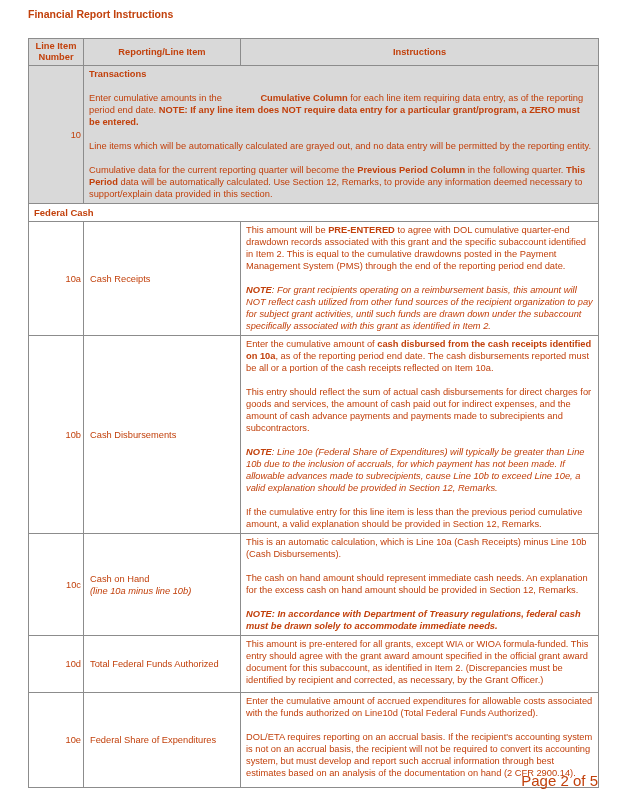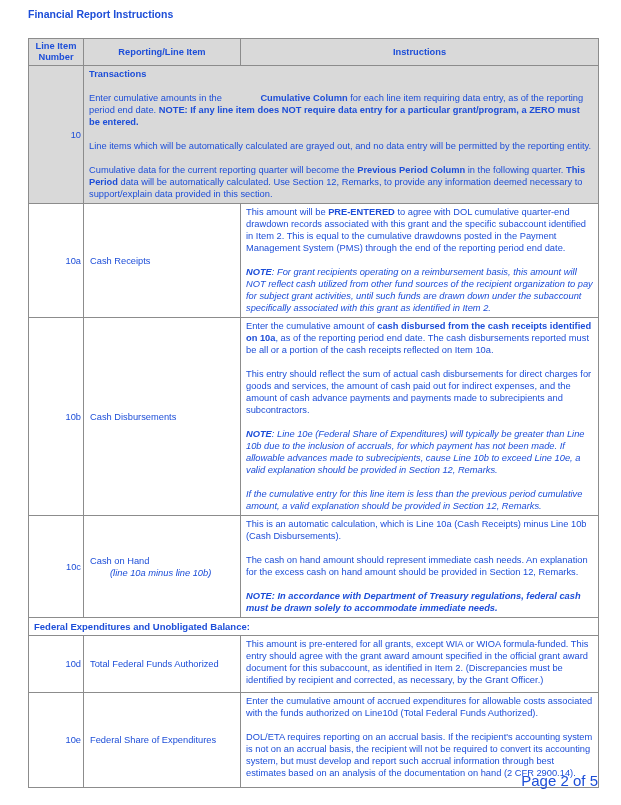--- a/index.html
+++ b/index.html
@@ -2,21 +2,21 @@
 <html><head>
 <meta charset="utf-8">
 <style>
   html, body { margin: 0; padding: 0; background: #ffffff; }
   .page {
     position: relative;
     width: 621px;
     height: 805px;
     background: #ffffff;
     font-family: "Liberation Sans", sans-serif;
-    color: #1d4ed8;
+    color: #c2410c;
     overflow: hidden;
   }
   .doc-header {
     position: absolute;
     left: 28px;
     right: 8px;
     top: 8px;
     font-weight: bold;
     font-size: 10.5px;
     line-height: 13px;
@@ -55,21 +55,21 @@
   td.num {
     text-align: right;
     vertical-align: middle;
     padding: 2px;
   }
   td.label {
     vertical-align: middle;
     padding: 2px 4px 2px 6px;
     line-height: 12px;
   }
-  td.label .label-note { font-style: italic; margin-left: 20px; }
+  td.label .label-note { font-style: italic; }
   td.instr {
     vertical-align: top;
     padding: 2px 5px 3px 5px;
     line-height: 12px;
   }
   td.instr .para + .para { margin-top: 12px; }
   tr.section td {
     font-weight: bold;
     font-size: 9.5px;
     padding: 3px 5px;
@@ -110,20 +110,23 @@
       <tr class="row-gray" style="height:134px">
         <td class="num">10</td>
         <td class="instr" colspan="2">
             <div class="para"><span style="font-weight: bold; text-align: right;">Transactions</span></div>
             <div class="para"><span>Enter cumulative amounts in the </span><span style="font-weight: bold; margin-left: 36px;">Cumulative Column</span><span> for each line item requiring data entry, as of the reporting period end date. </span><span style="font-weight: bold;">NOTE: If any line item does NOT require data entry for a particular grant/program, a ZERO must be entered.</span></div>
             <div class="para"><span>Line items which will be automatically calculated are grayed out, and no data entry will be permitted by the reporting entity.</span></div>
             <div class="para"><span>Cumulative data for the current reporting quarter will become the </span><span style="font-weight: bold;">Previous Period Column</span><span> in the following quarter. </span><span style="font-weight: bold;">This Period</span><span> data will be automatically calculated. Use Section 12, Remarks, to provide any information deemed necessary to support/explain data provided in this section.</span></div>
           </td>
       </tr>
 
+      <tr class="section" style="height:18px">
+        <td colspan="3">Federal Cash</td>
+      </tr>
 
       <tr style="height:106px">
         <td class="num">10a</td>
         <td class="label">
           <div>Cash Receipts</div>
         </td>
         <td class="instr">
             <div class="para"><span>This amount will be </span><span style="font-weight: bold;">PRE-ENTERED</span><span> to agree with DOL cumulative quarter-end drawdown records associated with this grant and the specific subaccount identified in Item 2. This is equal to the cumulative drawdowns posted in the Payment Management System (PMS) through the end of the reporting period end date.</span></div>
             <div class="para"><span style="font-weight: bold; font-style: italic;">NOTE</span><span style="font-style: italic;">: For grant recipients operating on a reimbursement basis, this amount will NOT reflect cash utilized from other fund sources of the recipient organization to pay for subject grant activities, until such funds are drawn down under the subaccount specifically associated with this grant as identified in Item 2.</span></div>
           </td>
@@ -131,40 +134,37 @@
 
       <tr style="height:181px">
         <td class="num">10b</td>
         <td class="label">
           <div>Cash Disbursements</div>
         </td>
         <td class="instr">
             <div class="para"><span>Enter the cumulative amount of </span><span style="font-weight: bold;">cash disbursed from the cash receipts identified on 10a</span><span>, as of the reporting period end date. The cash disbursements reported must be all or a portion of the cash receipts reflected on Item 10a.</span></div>
             <div class="para"><span>This entry should reflect the sum of actual cash disbursements for direct charges for goods and services, the amount of cash paid out for indirect expenses, and the amount of cash advance payments and payments made to subrecipients and subcontractors.</span></div>
             <div class="para"><span style="font-weight: bold; font-style: italic;">NOTE</span><span style="font-style: italic;">: Line 10e (Federal Share of Expenditures) will typically be greater than Line 10b due to the inclusion of accruals, for which payment has not been made. If allowable advances made to subrecipients, cause Line 10b to exceed Line 10e, a valid explanation should be provided in Section 12, Remarks.</span></div>
-            <div class="para"><span style="font-style: italic; text-align: center;">If the cumulative entry for this line item is less than the previous period cumulative amount, a valid explanation should be provided in Section 12, Remarks.</span></div>
+            <div class="para"><span style=" text-align: center;">If the cumulative entry for this line item is less than the previous period cumulative amount, a valid explanation should be provided in Section 12, Remarks.</span></div>
           </td>
       </tr>
 
       <tr style="height:98px">
         <td class="num">10c</td>
         <td class="label">
           <div>Cash on Hand</div>
           <div class="label-note">(line 10a minus line 10b)</div>
         </td>
         <td class="instr">
             <div class="para"><span>This is an automatic calculation, which is Line 10a (Cash Receipts) minus Line 10b (Cash Disbursements).</span></div>
             <div class="para"><span>The cash on hand amount should represent immediate cash needs. An explanation for the excess cash on hand amount should be provided in Section 12, Remarks.</span></div>
             <div class="para"><span style="font-weight: bold; font-style: italic;">NOTE: In accordance with Department of Treasury regulations, federal cash must be drawn solely to accommodate immediate needs.</span></div>
           </td>
       </tr>
 
-      <tr class="section" style="height:18px">
-        <td colspan="3">Federal Expenditures and Unobligated Balance:</td>
-      </tr>
 
       <tr style="height:57px">
         <td class="num">10d</td>
         <td class="label">
           <div>Total Federal Funds Authorized</div>
         </td>
         <td class="instr">
             <div class="para"><span>This amount is pre-entered for all grants, except WIA or WIOA formula-funded. This entry should agree with the grant award amount specified in the official grant award document for this subaccount, as identified in Item 2. (Discrepancies must be identified by recipient and corrected, as necessary, by the Grant Officer.)</span></div>
           </td>
       </tr>

